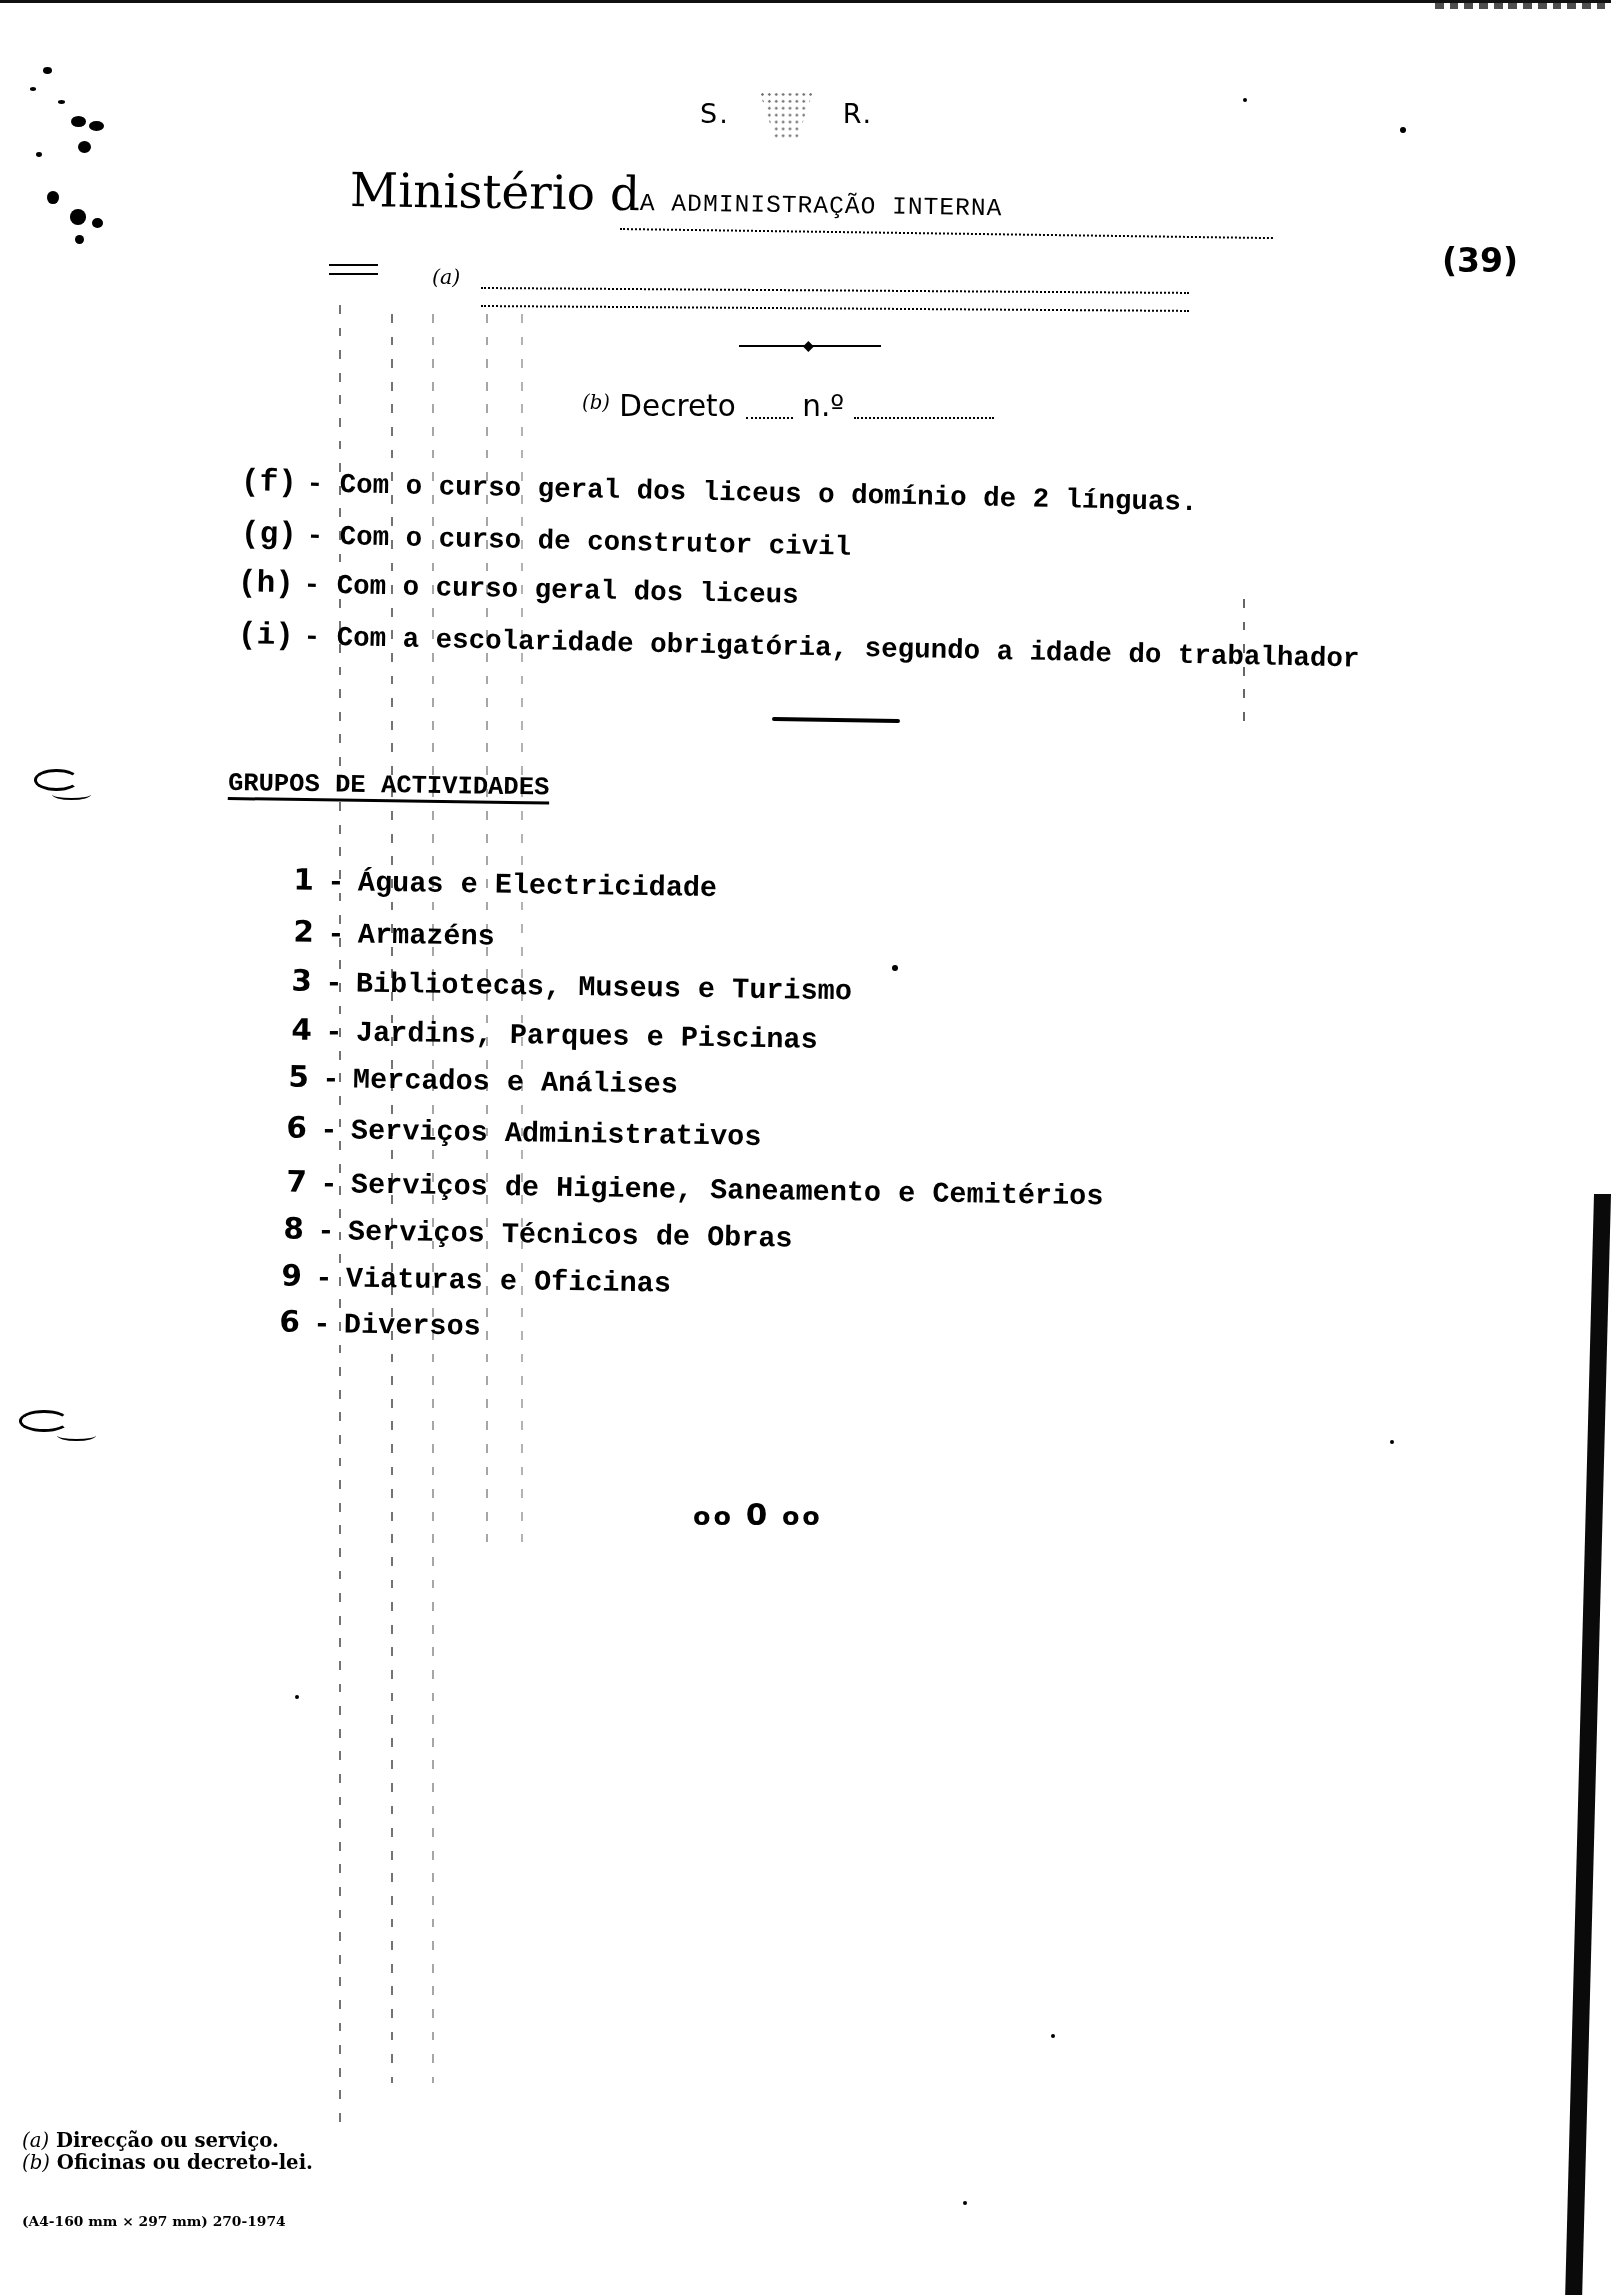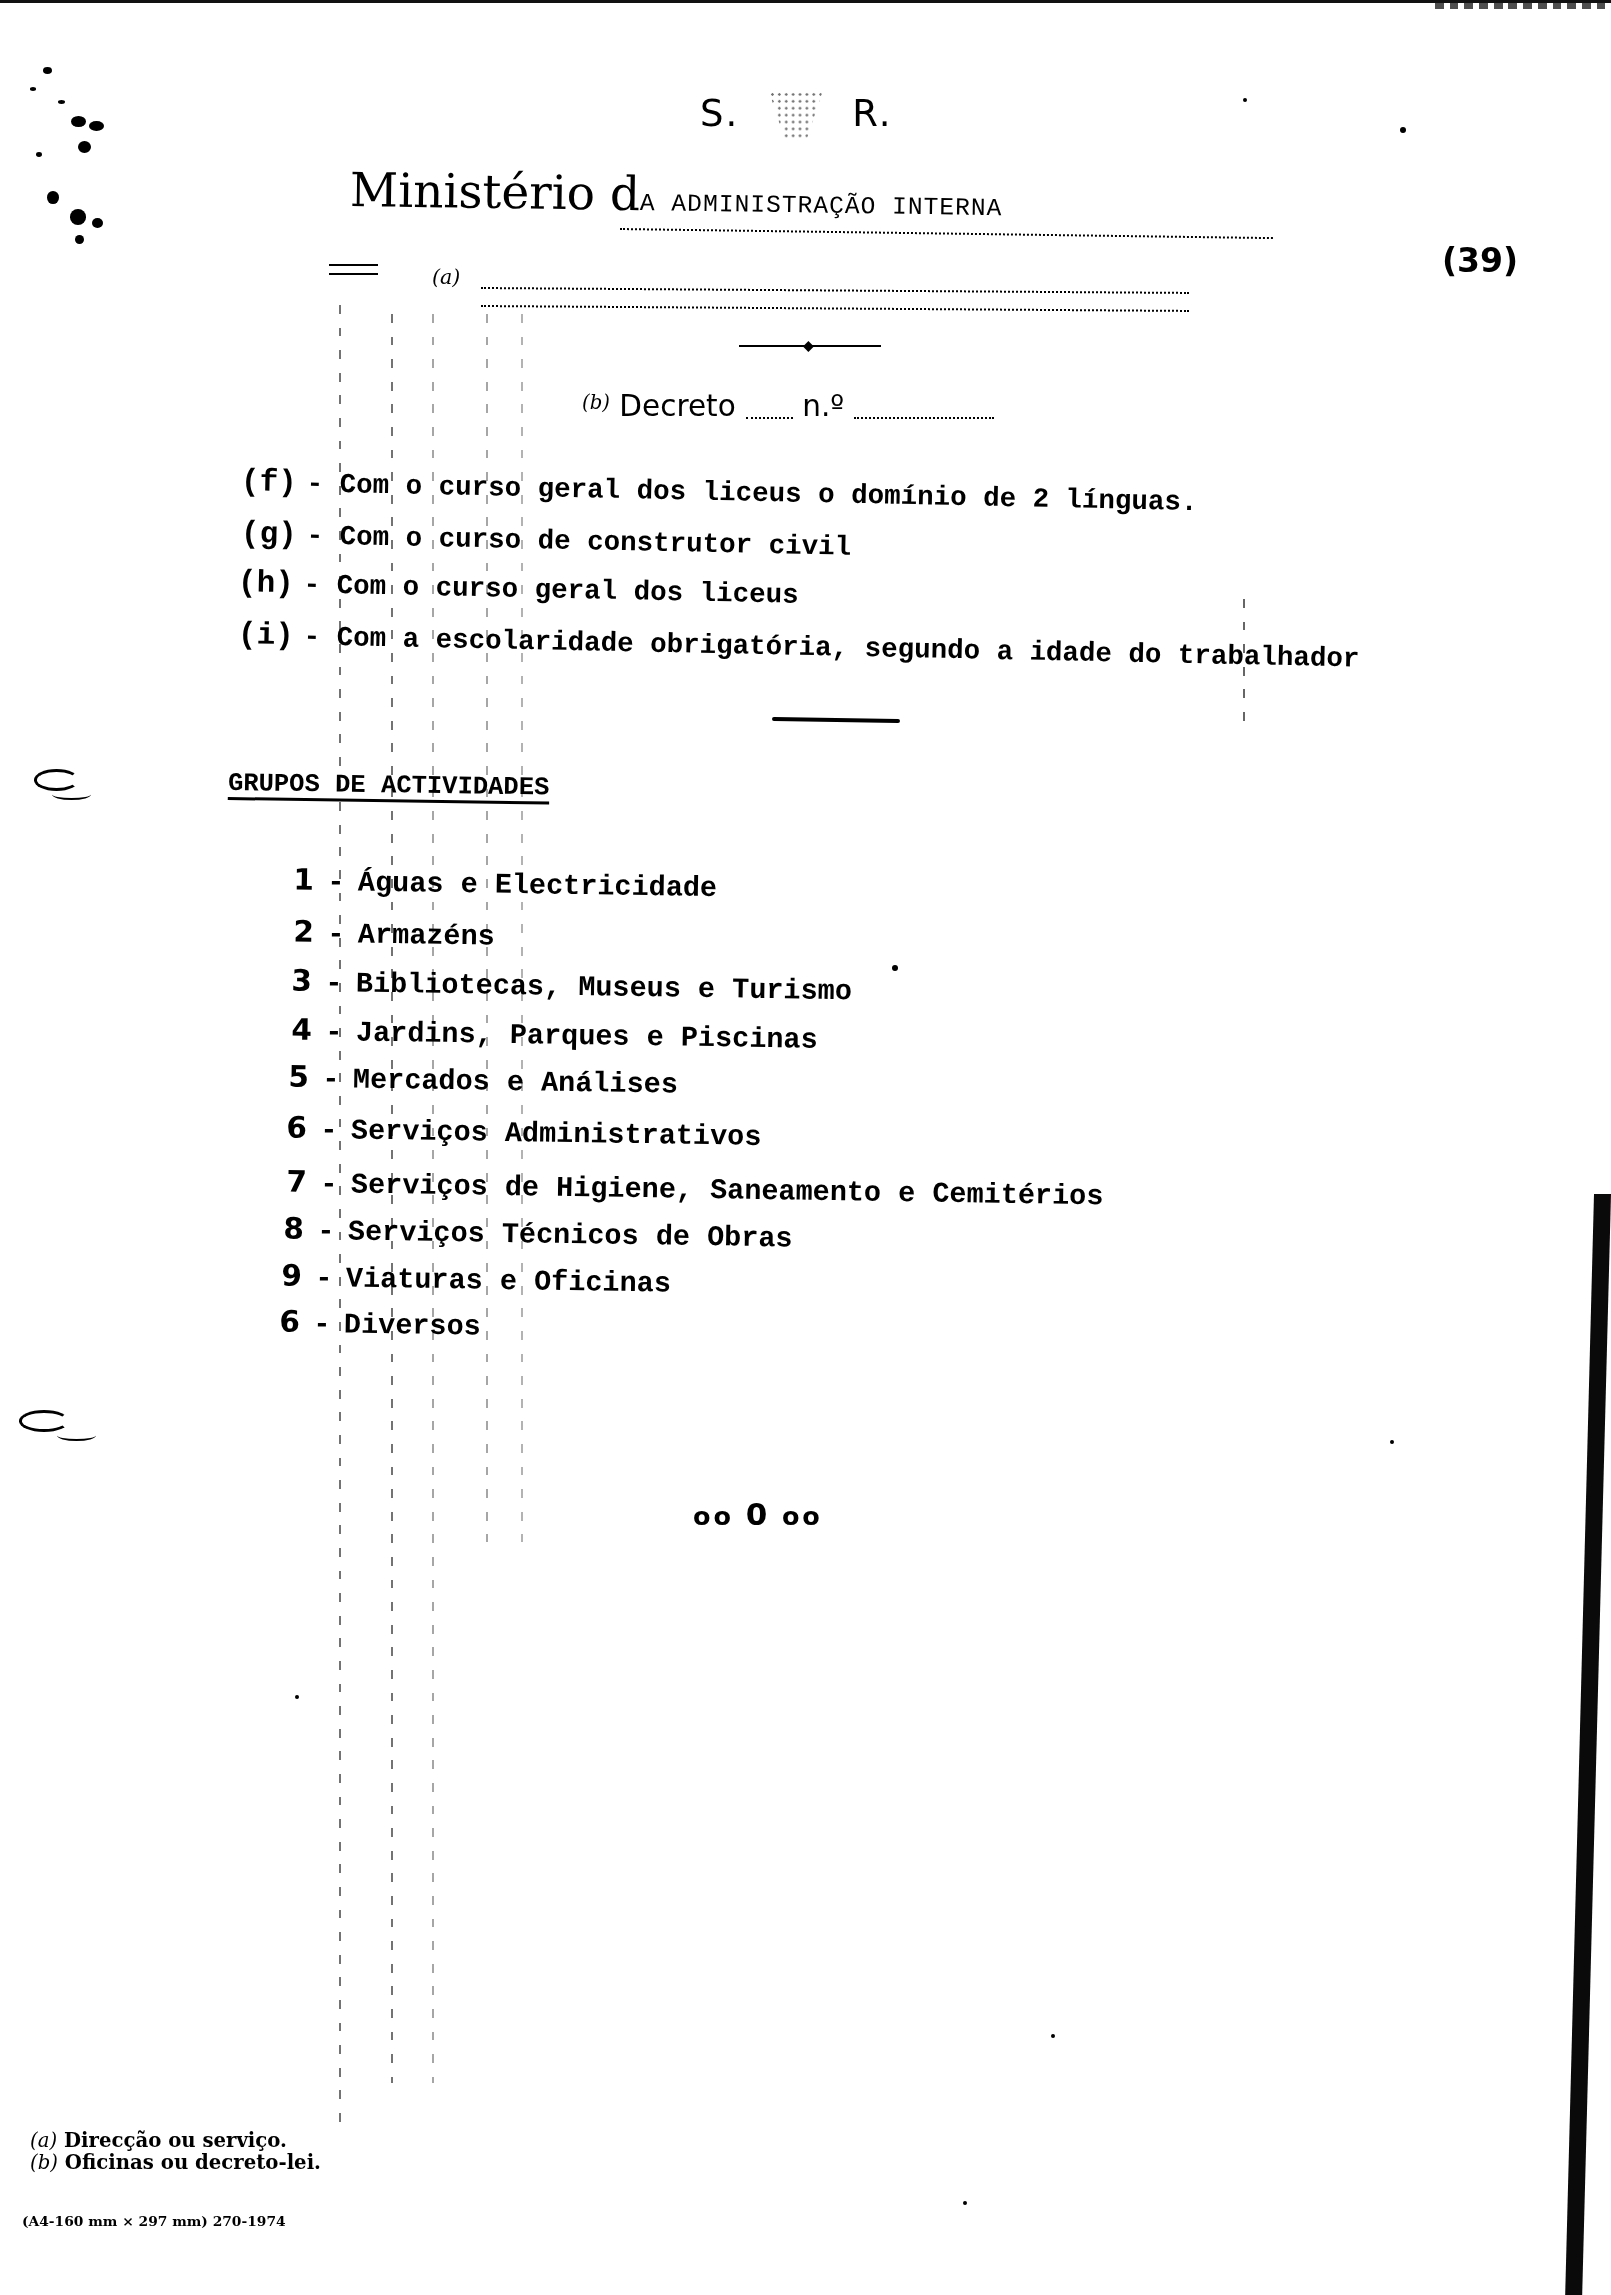--- a/index.html
+++ b/index.html
@@ -8,21 +8,21 @@
 
     .top-edge { position: absolute; left: 0; top: 0; width: 1612px; height: 2.9px; background: #111; }
     .top-edge-scribble { position: absolute; left: 1435px; top: 2.9px; width: 177px; height: 5.9px;
       background: repeating-linear-gradient(90deg, #222 0 8.8px, transparent 8.8px 14.7px); opacity: .8; }
     .right-edge { position: absolute; left: 1594px; top: 1194px; width: 17px; height: 1102px;
       background: #0a0a0a; transform: skewX(-1.5deg); transform-origin: top; }
 
     .abs { position: absolute; white-space: nowrap; }
 
     
-    .republic-mark { left: 700px; top: 91px; font-family: "DejaVu Sans", sans-serif; font-size: 37px; letter-spacing: 2px; }
+    .republic-mark { left: 700px; top: 91px; font-family: "DejaVu Sans", sans-serif; font-size: 27px; letter-spacing: 2px; }
     .republic-mark .emblem { display: inline-block; width: 54px; height: 49px; margin: 0 29.5px; vertical-align: middle;
       background: radial-gradient(circle, #000 1px, transparent 1.5px) 0 0/6.9px 6.9px; opacity: .55;
       clip-path: polygon(0 0, 100% 0, 70% 100%, 30% 100%); }
 
     .ministry { left: 350px; top: 162px; font-family: "DejaVu Serif", serif; font-size: 47px; transform: rotate(0.8deg); transform-origin: left; }
     .ministry .filled { font-family: "Liberation Mono", monospace; font-size: 24.6px; letter-spacing: 1px; text-transform: uppercase; }
     .ministry-line { left: 620px; top: 228px; width: 653px; border-bottom: 2.5px dotted #000; transform: rotate(0.8deg); transform-origin: left; }
 
     .page-number { left: 1442px; top: 241px; font-family: "DejaVu Sans", sans-serif; font-size: 33px; font-weight: bold; }
 
@@ -51,21 +51,21 @@
 
     .section-heading { left: 228px; top: 769px; font-size: 25.5px; text-decoration: underline; text-decoration-thickness: 2.9px; text-underline-offset: 6.9px; transform: rotate(0.8deg); transform-origin: left; }
 
     .group-item { font-size: 28.5px; transform-origin: left; }
     .group-item .num { display: inline-block; width: 49px; text-align: right; font-family: "DejaVu Sans", sans-serif; font-weight: bold; font-size: 29.5px; }
     .group-item .dash { display: inline-block; width: 44px; text-align: center; }
 
     .end-mark { left: 693px; top: 1496px; font-family: "DejaVu Sans", sans-serif; font-weight: bold; font-size: 25.5px; letter-spacing: 2.9px; }
     .end-mark .big { font-size: 31px; }
 
-    .footnotes { left: 30px; top: 2130px; font-family: "DejaVu Serif", serif; font-size: 19.7px; line-height: 21.6px; font-weight: bold; }
+    .footnotes { left: 22px; top: 2130px; font-family: "DejaVu Serif", serif; font-size: 19.7px; line-height: 21.6px; font-weight: bold; }
     .footnotes .lbl { font-style: italic; font-weight: normal; }
     .print-info { left: 22px; top: 2213px; font-family: "DejaVu Serif", serif; font-size: 13.8px; font-weight: bold; }
 
     .punch-hole { position: absolute; border: 3.4px solid #000; border-radius: 50%; border-right-color: transparent; }
     .punch-arc { position: absolute; border-bottom: 2.9px solid #000; border-radius: 0 0 50% 50%; }
 
     .speck { position: absolute; background: #000; border-radius: 50%; }
     .vstreak { position: absolute; width: 1.5px; background: repeating-linear-gradient(180deg, #000 0 8.8px, transparent 8.8px 22.6px); opacity: .55; }
   </style>
 </head>

